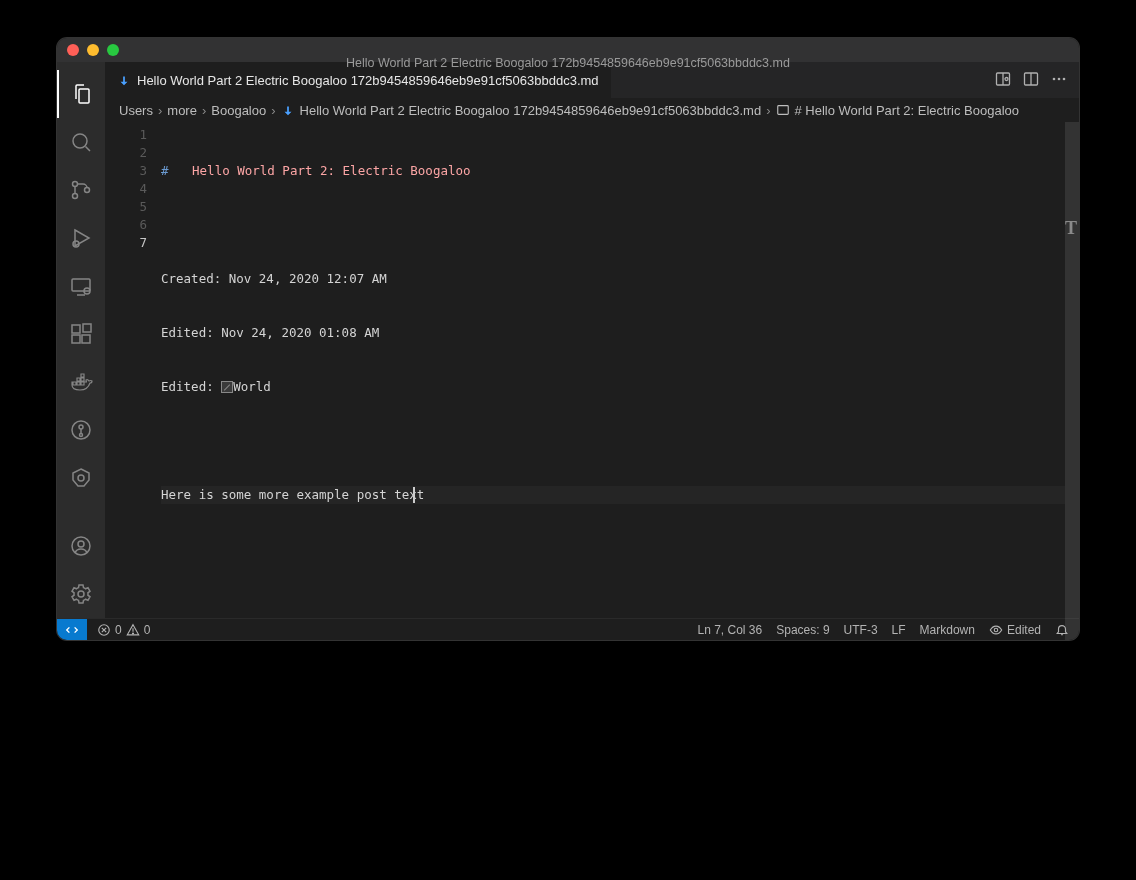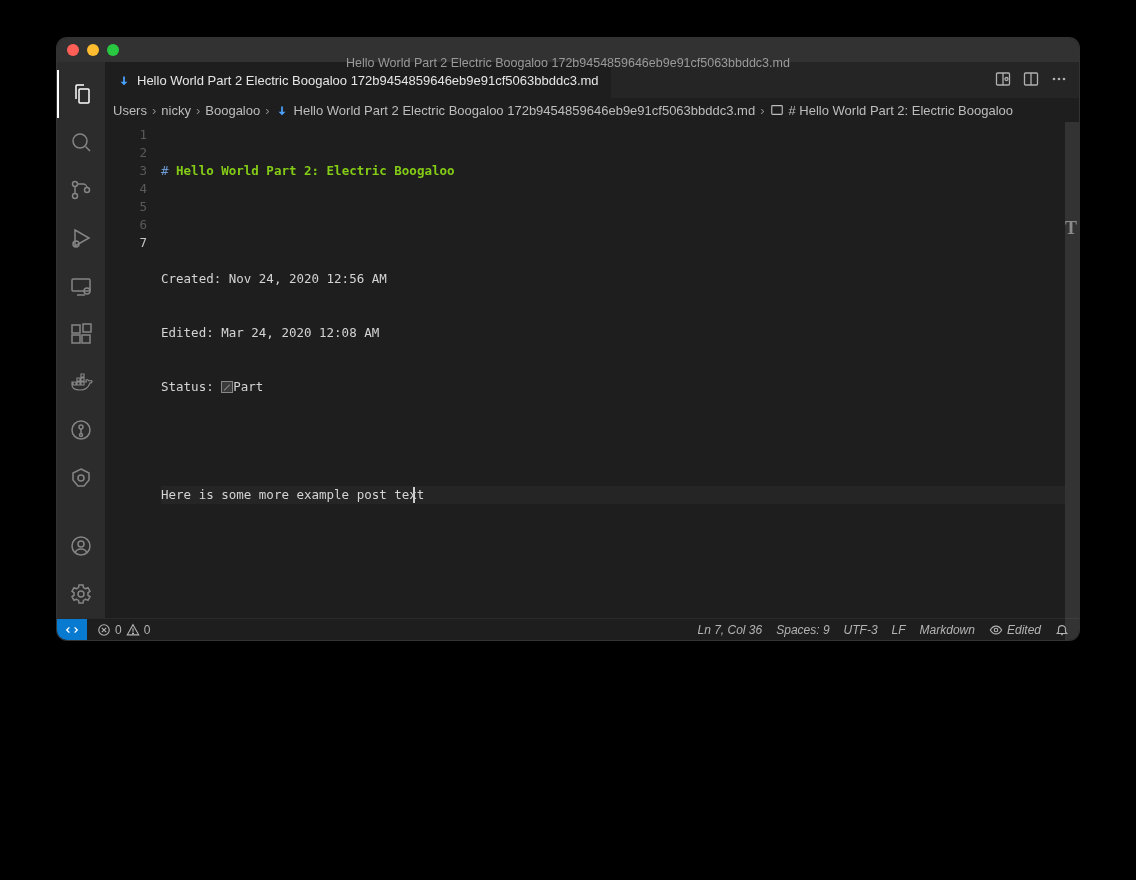--- a/index.html
+++ b/index.html
@@ -95,21 +95,21 @@
     padding: 0 12px;
     color: #b0b0b0;
   }
   .tabbar .tab-actions svg { width: 16px; height: 16px; }
   .breadcrumb {
     height: 24px;
     background: #1e1e1e;
     color: #a9a9a9;
     display: flex;
     align-items: center;
-    padding: 0 8px;
+    padding: 0 14px;
     font-size: 13px;
     gap: 5px;
     white-space: nowrap;
     overflow: hidden;
   }
   .breadcrumb .chev { color: #8a8a8a; }
   .breadcrumb .crumb { color: #bdbdbd; }
   .breadcrumb .iconchip {
     display: inline-flex;
     width: 14px; height: 14px;
@@ -138,21 +138,21 @@
   }
   .code .line { height: 18px; position: relative; }
   .code .curline { background: rgba(255,255,255,0.035); }
   .cursor {
     position: absolute;
     width: 2px; height: 16px;
     background: #cccccc;
     top: 1px;
   }
   .md-hash { color: #6b9bd2; }
-  .md-h1 { color: #84cc16; font-weight: 700; }
+  .md-h1 { color: #fca5a5; font-weight: 400; margin-left: 16px; }
   .statusimg {
     display: inline-block;
     width: 12px; height: 12px;
     background: #3a3a3a;
     border: 1px solid #888;
     vertical-align: -2px;
     position: relative;
   }
   .statusimg::after {
     content: "";
@@ -195,21 +195,21 @@
   .statusbar .remote {
     width: 30px; height: 22px;
     background: #087acf;
     color: #fff;
     display: flex; align-items: center; justify-content: center;
   }
   .statusbar .sb-left, .statusbar .sb-right {
     display: flex; align-items: center; gap: 14px;
     padding: 0 10px;
   }
-  .statusbar .sb-right { margin-left: auto; font-style: italic; }
+  .statusbar .sb-right { margin-left: auto; }
   .statusbar svg { width: 14px; height: 14px; vertical-align: -3px; }
   .sb-item { display: inline-flex; align-items: center; gap: 4px; cursor: pointer; }
   .dl-icon { display:inline-flex; color:#4aa0ff; }
   .dl-icon svg { width:14px; height:14px; }
 </style>
 </head>
 <body>
 
 <div class="window">
 
@@ -332,21 +332,21 @@
                 <circle cx="8" cy="8" r="1.3"></circle>
                 <circle cx="13" cy="8" r="1.3"></circle>
               </svg>
           </span>
         </div>
       </div>
 
       <div class="breadcrumb">
         <span class="crumb">Users</span>
         <span class="chev">›</span>
-        <span class="crumb">nicky</span>
+        <span class="crumb">more</span>
         <span class="chev">›</span>
         <span class="crumb">Boogaloo</span>
         <span class="chev">›</span>
         <span class="dl-icon iconchip">
           <svg viewBox="0 0 16 16" fill="currentColor">
               <path d="M8 14l-4-4h3V4h2v6h3l-4 4z"></path>
             </svg>
         </span>
         <span class="crumb">Hello World Part 2 Electric Boogaloo 172b9454859646eb9e91cf5063bbddc3.md</span>
         <span class="chev">›</span>
@@ -364,23 +364,23 @@
           <div>2</div>
           <div>3</div>
           <div>4</div>
           <div>5</div>
           <div>6</div>
           <div style="color:#c6c6c6">7</div>
         </div>
         <div class="code">
           <div class="line"><span class="md-hash">#</span> <span class="md-h1">Hello World Part 2: Electric Boogaloo</span></div>
           <div class="line"></div>
-          <div class="line">Created: Nov 24, 2020 12:56 AM</div>
-          <div class="line">Edited: Mar 24, 2020 12:08 AM</div>
-          <div class="line"><span>Status: </span><span class="statusimg"></span><span>Part</span></div>
+          <div class="line">Created: Nov 24, 2020 12:07 AM</div>
+          <div class="line">Edited: Nov 24, 2020 01:08 AM</div>
+          <div class="line"><span>Edited: </span><span class="statusimg"></span><span>World</span></div>
           <div class="line"></div>
           <div class="line curline"><span>Here is some more example post </span><span>text</span><span class="cursor" style="left:252px"></span></div>
         </div>
         <div class="minimap">
           <div class="mm-scroll" style="height:578px"></div>
         </div>
         <div class="overview-T">T</div>
       </div>
 
     </div>

